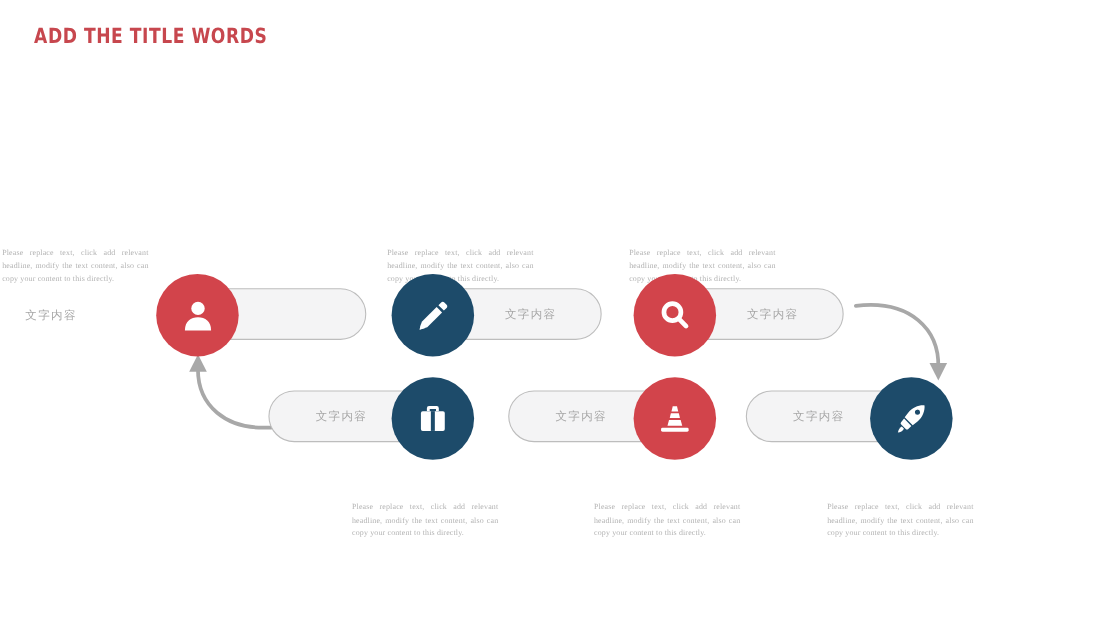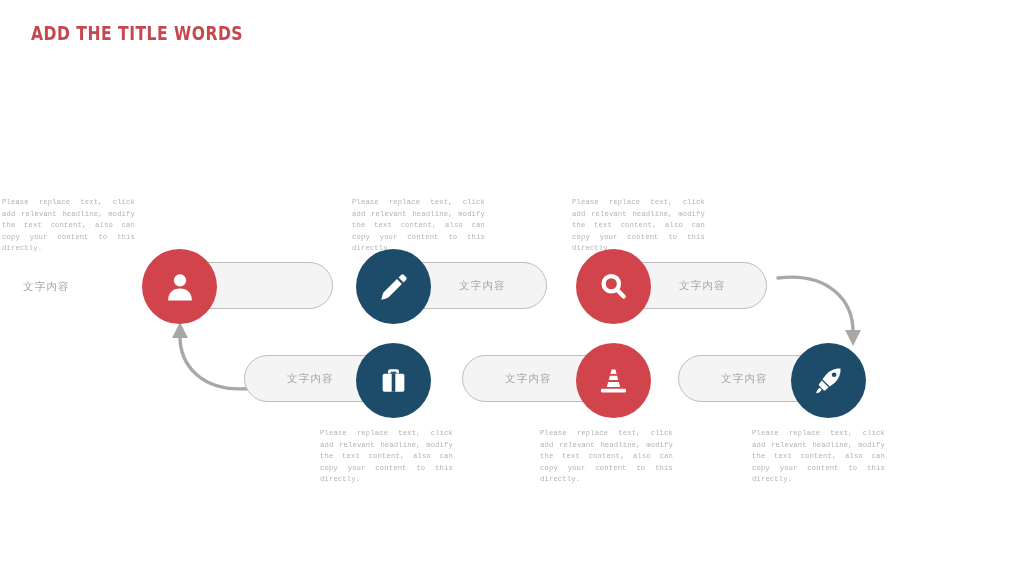--- a/index.html
+++ b/index.html
@@ -33,28 +33,29 @@
     letter-spacing: 0.6px;
     color: #c7474e;
     transform: scaleX(0.82);
     transform-origin: left top;
     white-space: nowrap;
   }
 
   
   .desc {
     position: absolute;
-    font-family: Liberation Mono, monospace;
+    font-family: Liberation Serif, serif;
     font-size: 7.2px;
     line-height: 11.6px;
     color: #b3b3b3;
     text-align: justify;
     text-align-last: left;
     width: 133px;
     letter-spacing: 0.15px;
+    margin-top: 28px;
   }
 
   
   .pill {
     position: absolute;
     height: 47px;
     border-radius: 24px;
     background: #f4f4f5;
     border: 1px solid #bdbdbd;
     box-sizing: border-box;

